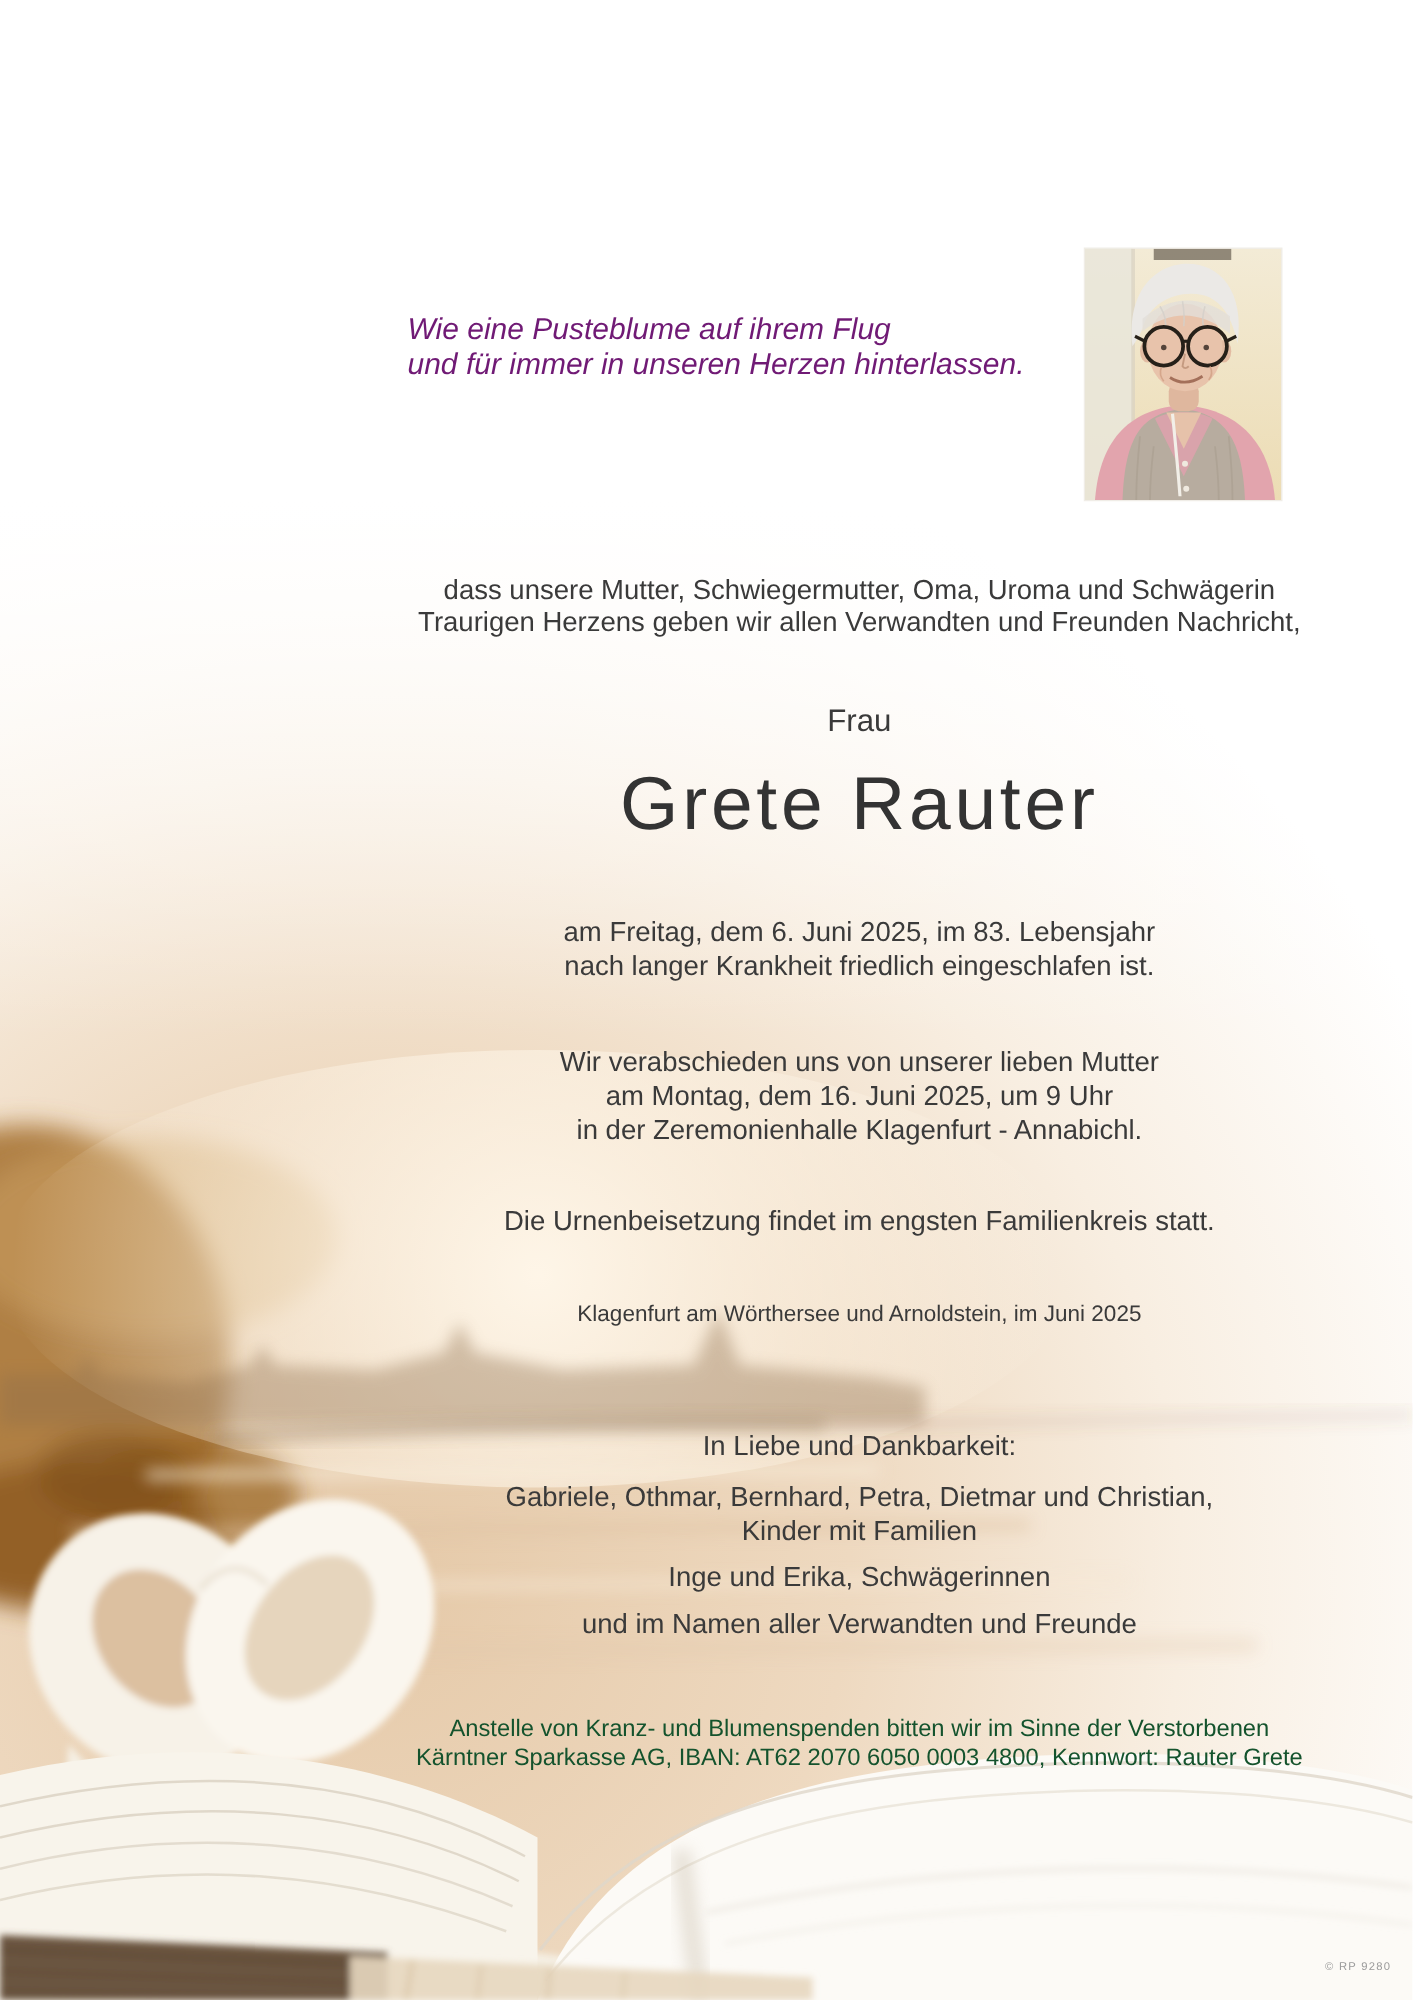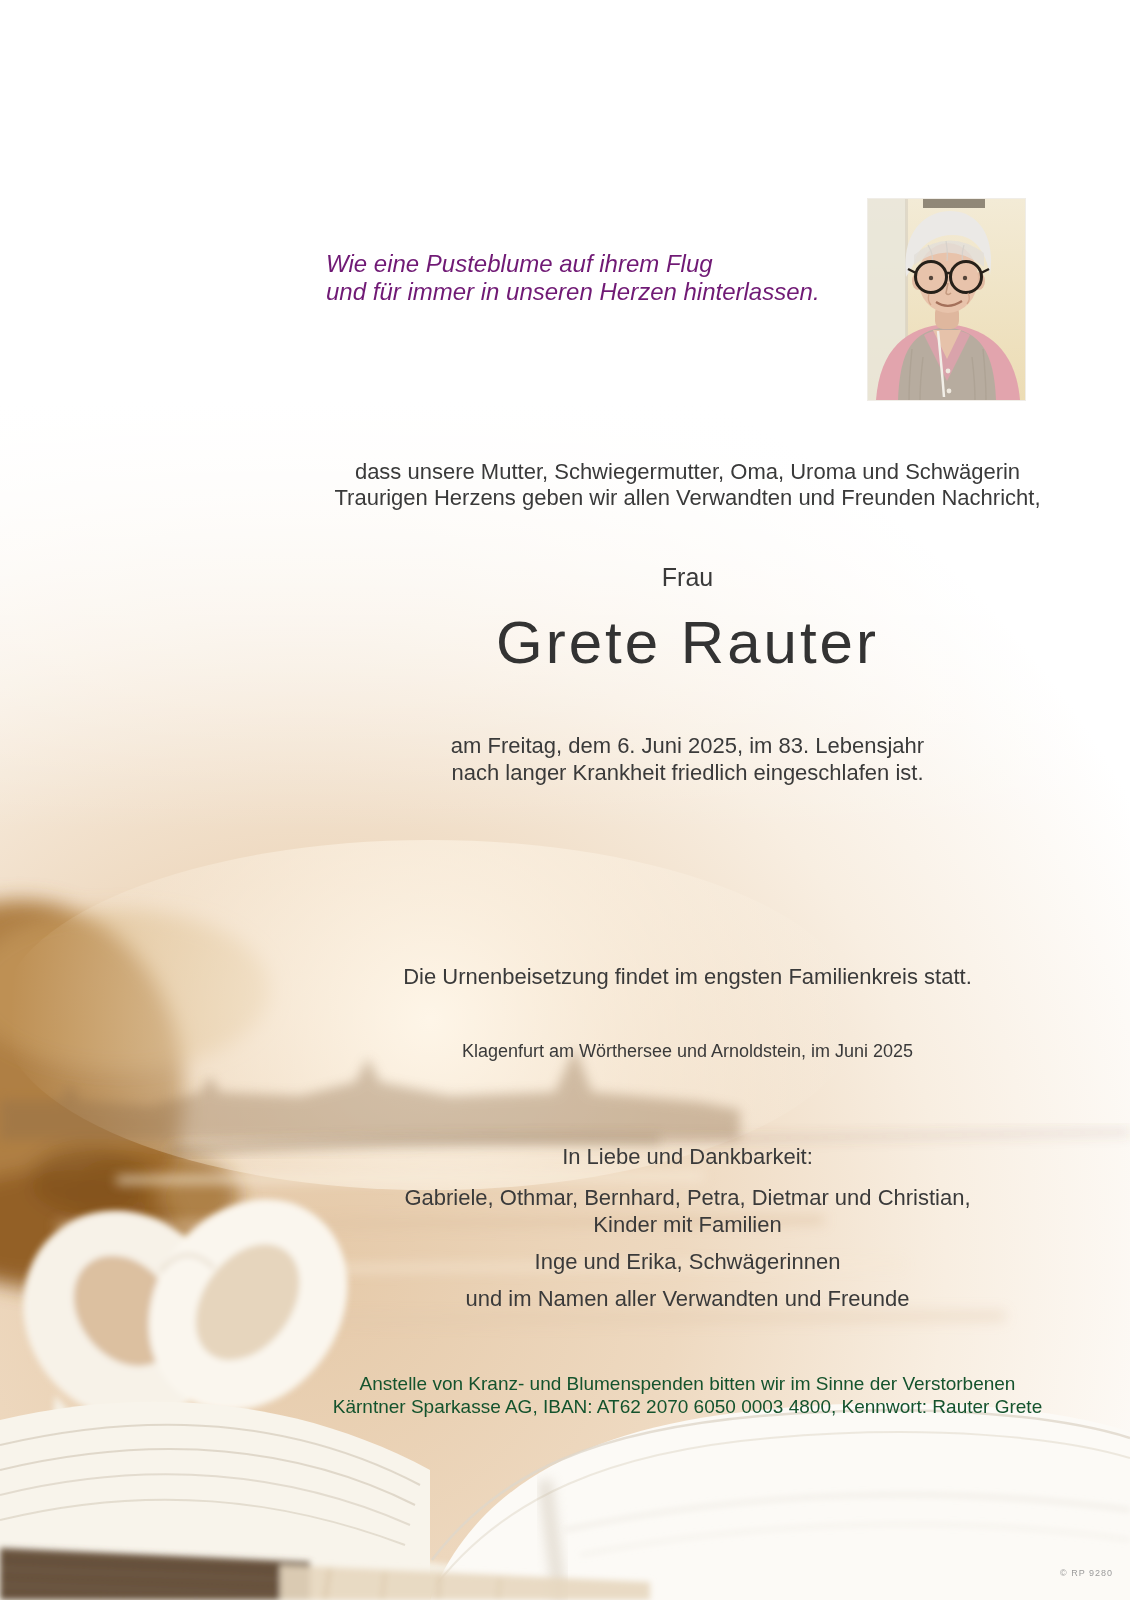--- a/index.html
+++ b/index.html
@@ -210,20 +210,25 @@
   </div>
 
   <div class="txt salutation">Frau</div>
   <div class="txt deceased-name">Grete Rauter</div>
 
   <div class="txt passing">
     <div class="line">am Freitag, dem 6. Juni 2025, im 83. Lebensjahr</div>
     <div class="line">nach langer Krankheit friedlich eingeschlafen ist.</div>
   </div>
 
+  <div class="txt farewell">
+    <div class="line">Wir verabschieden uns von unserer lieben Mutter</div>
+    <div class="line">am Montag, dem 16. Juni 2025, um 9 Uhr</div>
+    <div class="line">in der Zeremonienhalle Klagenfurt - Annabichl.</div>
+  </div>
 
   <div class="txt urn">Die Urnenbeisetzung findet im engsten Familienkreis statt.</div>
 
   <div class="txt place-date">Klagenfurt am Wörthersee und Arnoldstein, im Juni 2025</div>
 
   <div class="txt mourning">
     <div class="line intro">In Liebe und Dankbarkeit:</div>
     <div class="line">Gabriele, Othmar, Bernhard, Petra, Dietmar und Christian,</div>
     <div class="line">Kinder mit Familien</div>
     <div class="line gap">Inge und Erika, Schwägerinnen</div>

